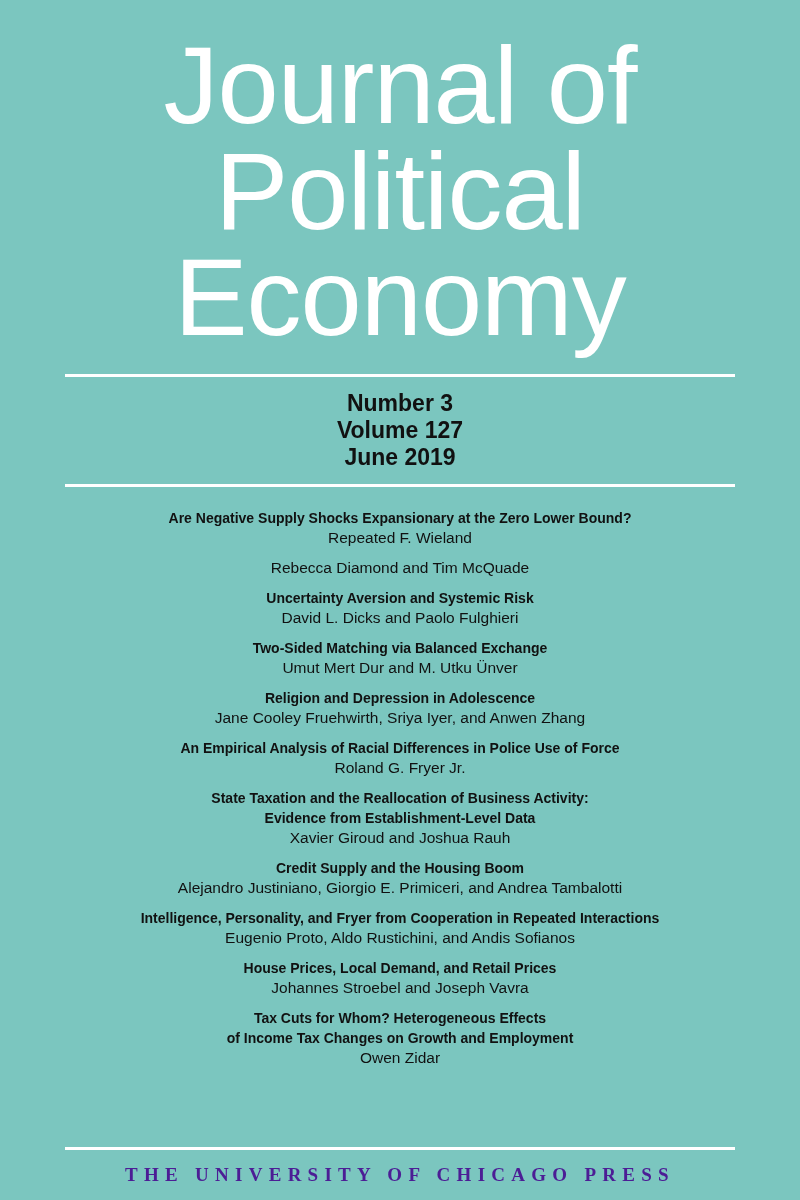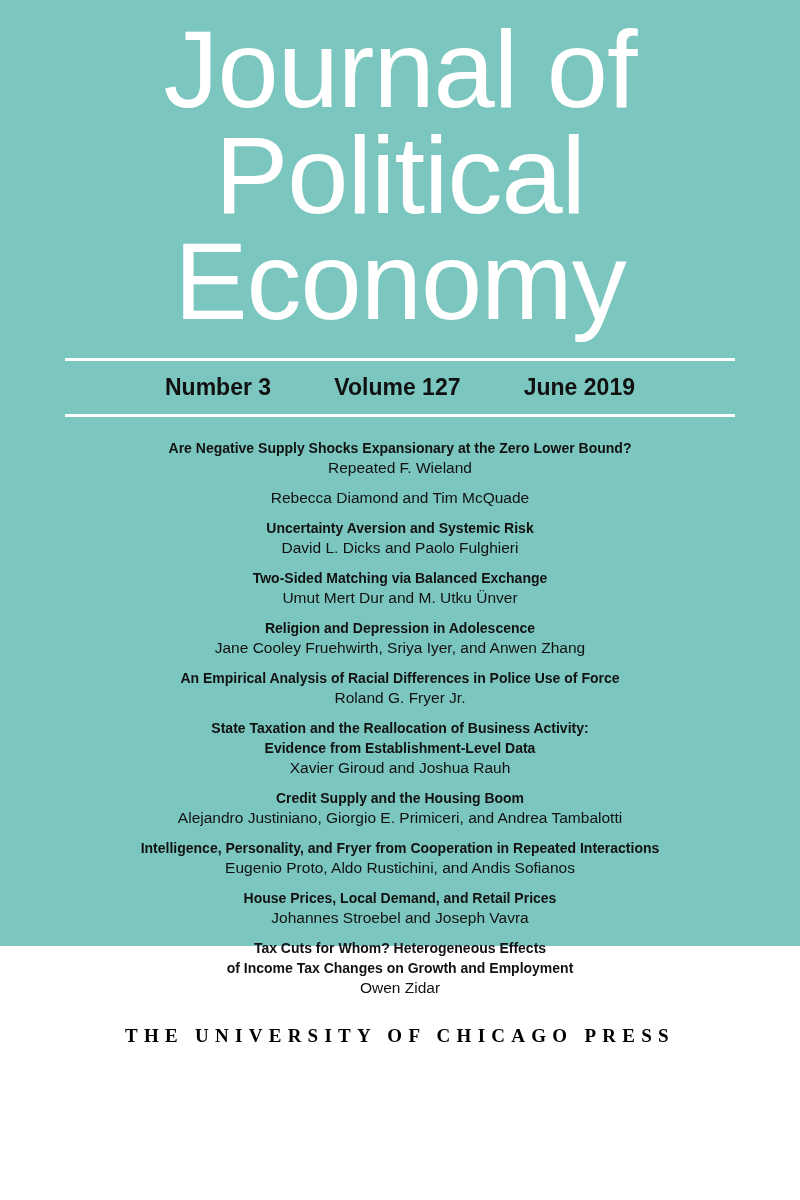--- a/index.html
+++ b/index.html
@@ -2,25 +2,25 @@
 <html style="--bg: #7bc6bf; --title-color: #ffffff; --text-color: #111111; --rule-color: #ffffff;"><head>
 <meta charset="utf-8">
 <style>
   html, body { margin: 0; padding: 0; }
   body {
     width: 800px; height: 1200px;
     font-family: "Liberation Sans", sans-serif;
     overflow: hidden;
   }
   .cover {
-    width: 800px; height: 946px;
+    width: 800px; height: 1200px;
     background: var(--bg, #7bc6bf);
     display: flex; flex-direction: column; align-items: center;
     box-sizing: border-box;
-    padding-top: 16px;
+    padding-top: 32px;
   }
   .masthead {
     text-align: center;
     color: var(--title-color, #ffffff);
     font-size: 110px;
     line-height: 106px;
     font-weight: 400;
     letter-spacing: -1px;
   }
   .masthead .line { display: block; }
@@ -30,20 +30,21 @@
     box-sizing: border-box;
     border-top: 3px solid var(--rule-color, #ffffff);
     border-bottom: 3px solid var(--rule-color, #ffffff);
     padding: 13px 100px;
     display: flex;
     justify-content: space-between;
     align-items: center;
     color: var(--text-color, #111111);
     font-size: 23px;
     font-weight: 700;
+    flex-direction: column;
   }
   .toc {
     margin-top: 21px;
     width: 720px;
     text-align: center;
     color: var(--text-color, #111111);
   }
   .article { margin-bottom: 10px; }
   .article-title {
     font-weight: 700;
@@ -61,21 +62,21 @@
     width: 670px;
     border-top: 3px solid var(--rule-color, #ffffff);
     padding: 14px 0 0 0;
     margin-bottom: 14px;
     text-align: center;
   }
   .publisher {
     font-family: "Liberation Serif", serif;
     font-size: 19px;
     font-weight: 600;
-    color: #000000;
+    color: #4c1d95;
     letter-spacing: 0.33em;
     white-space: nowrap;
   }
 </style>
 </head>
 <body>
 
 <div class="cover">
 
   <div class="masthead">

